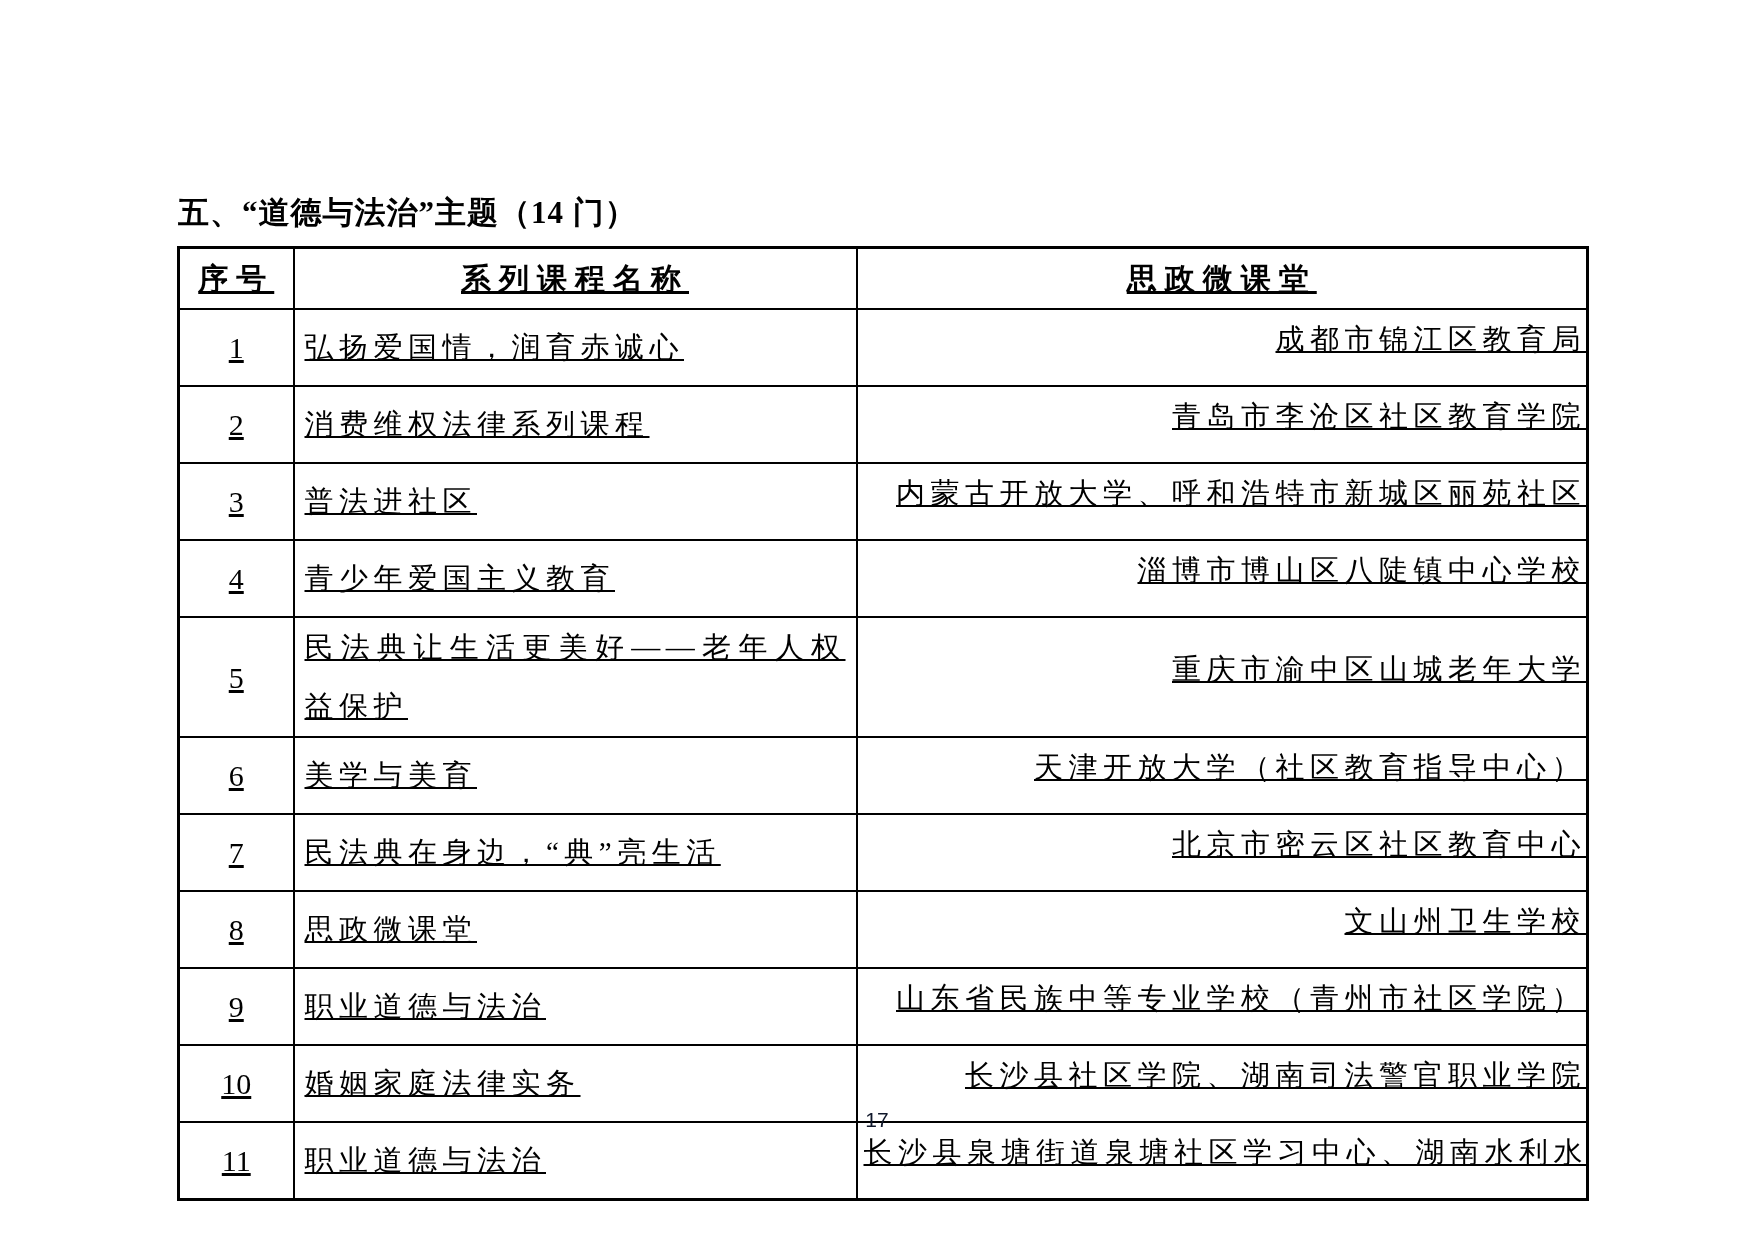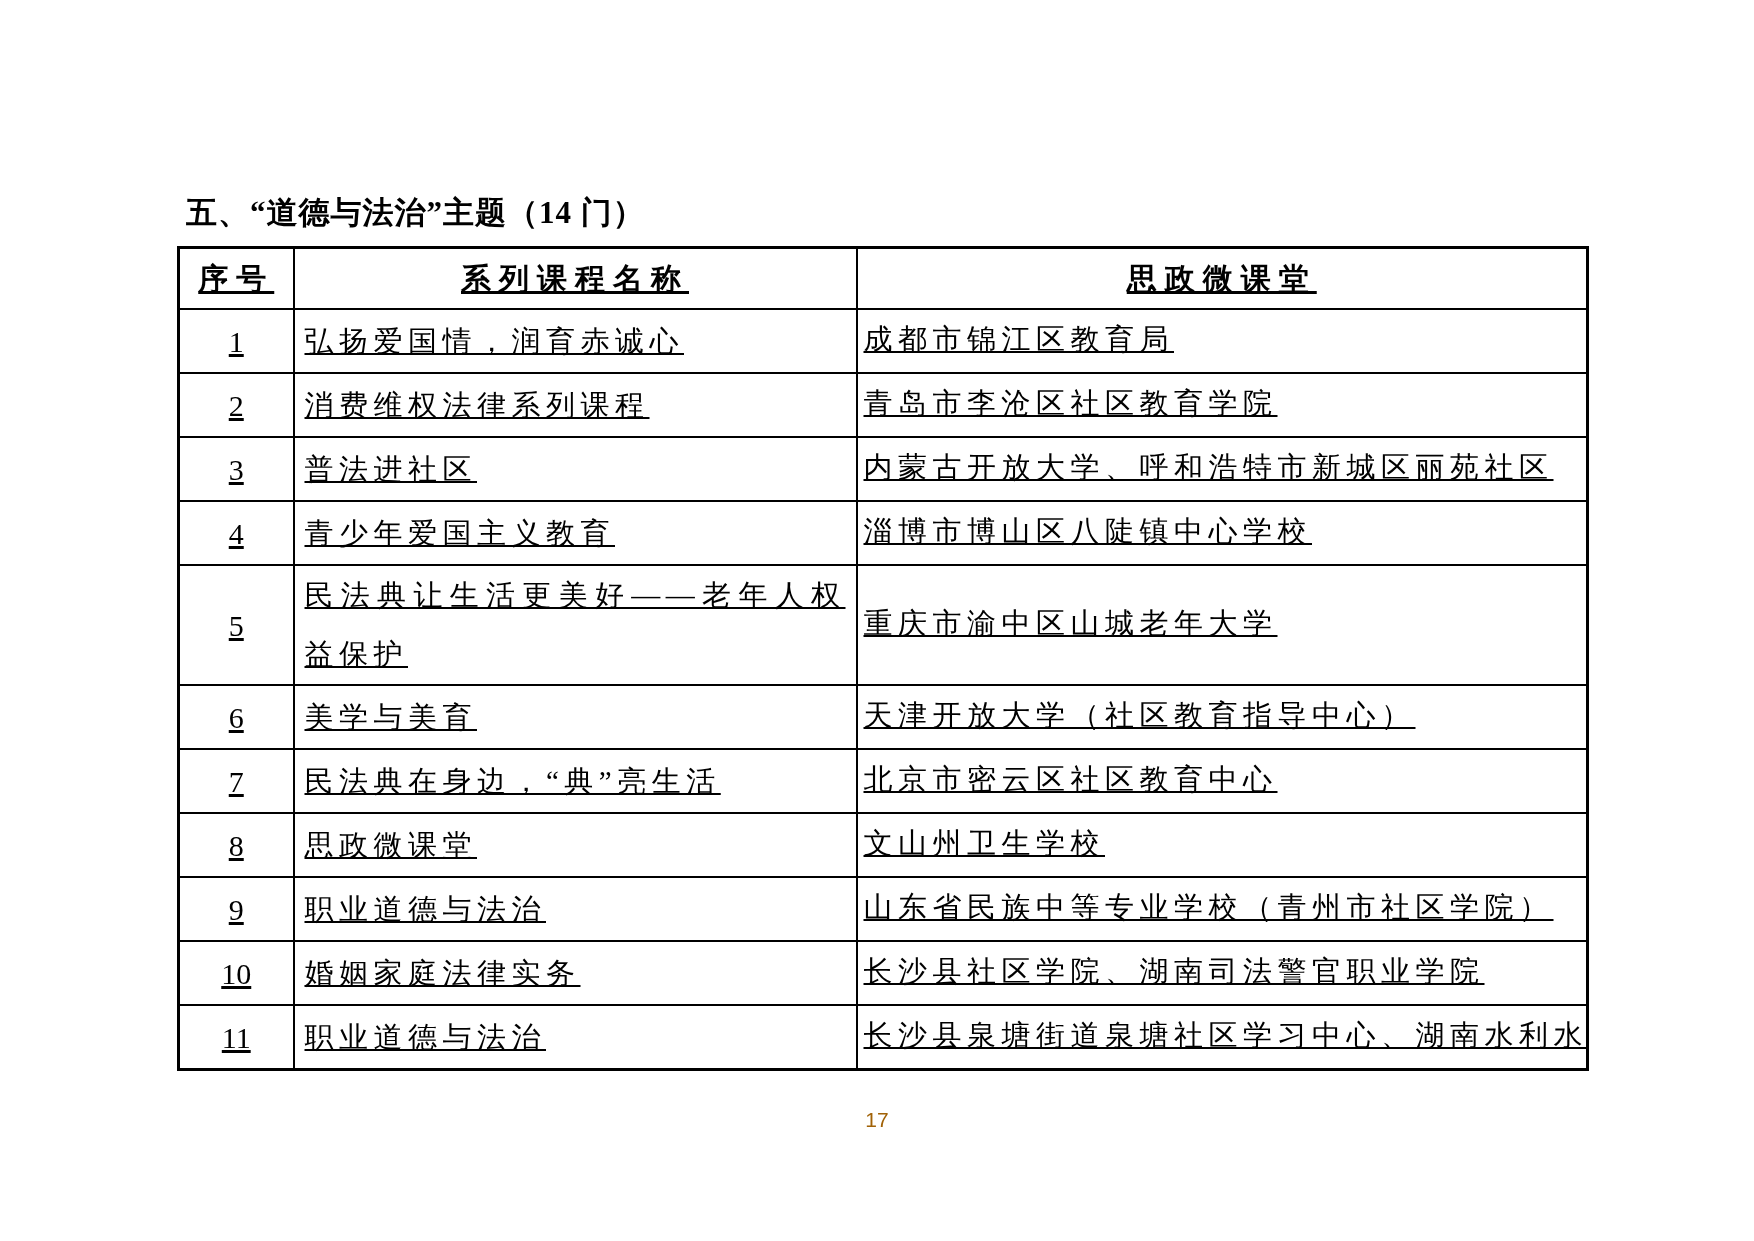--- a/index.html
+++ b/index.html
@@ -6,21 +6,21 @@
   body {
     width: 1754px; height: 1241px;
     background: #ffffff;
     position: relative;
     overflow: hidden;
     font-family: "Liberation Serif", "DejaVu Serif", serif;
     color: #000;
   }
   .doc-title {
     position: absolute;
-    left: 186px; top: 192px;
+    left: 178px; top: 192px;
     font-size: 31px;
     font-weight: bold;
     letter-spacing: 1px;
     white-space: nowrap;
   }
   table.course-table {
     position: absolute;
     left: 177px; top: 246px;
     width: 1409px;
     table-layout: fixed;
@@ -51,32 +51,32 @@
   td.c2 {
     font-size: 29px;
     letter-spacing: 5.5px;
     text-align: justify;
     text-justify: inter-character;
     padding: 0 10px;
   }
   td.c3 {
     font-size: 29px;
     letter-spacing: 5.5px;
-    text-align: left;
-    padding: 0 0 3px 6px;
+    text-align: right;
+    padding: 0 0 16px 6px;
     white-space: nowrap;
   }
   .page-number {
     position: absolute;
     left: 0; right: 0;
     top: 1108px;
     text-align: center;
     font-family: "Liberation Sans", "DejaVu Sans", sans-serif;
     font-size: 21px;
-    color: #a16207;
+    color: #0f172a;
   }
 </style>
 </head>
 <body>
 
 <div class="page">
 
   <div class="doc-title">五、“道德与法治”主题（14 门）</div>
 
   <table class="course-table">

